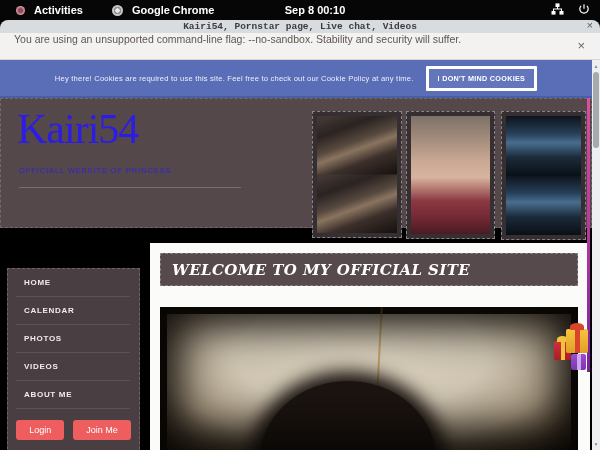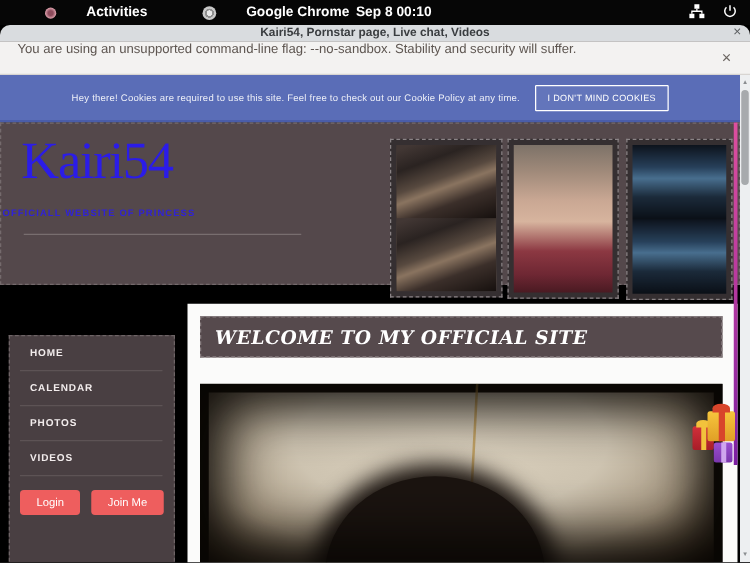--- a/index.html
+++ b/index.html
@@ -1,51 +1,51 @@
 <!DOCTYPE html>
 <html style="--site-title-blue: #2b1ce8; --cookie-bar-blue: #5a6db7; --accent-coral: #ee5e5e; --edge-line-pink: #dd4f9e; --edge-line-purple: #7b1fa2; --header-gray: #54484b;"><head>
 <meta charset="utf-8">
 <style>
   html,body{margin:0;padding:0;background:#2a2a2a;}
   .screen{position:relative;width:600px;height:450px;background:#000;overflow:hidden;
           font-family:"Liberation Sans",sans-serif; -webkit-font-smoothing:antialiased;}
   
   .topbar{position:absolute;left:0;top:0;width:600px;height:20px;background:#060606;
           display:flex;align-items:center;color:#fff;font-size:11px;font-weight:bold;}
-  .tb-left{display:flex;align-items:center;gap:24px;padding-left:36px;}
+  .tb-left{display:flex;align-items:center;gap:9px;padding-left:16px;}
   .rec-dot{width:9px;height:9px;border-radius:50%;
            background:radial-gradient(circle at 50% 50%, #8d4b5c 0 30%, #d79aa6 65%);}
   .chrome-dot{width:11px;height:11px;border-radius:50%;margin-left:20px;
            background:radial-gradient(circle at 50% 50%, #e9e9e9 0 27%, #8f8f8f 30% 46%, #c9c9c9 48% 100%);}
   .tb-clock{position:absolute;left:50%;transform:translateX(-50%);white-space:nowrap;padding-left:30px;}
   .tb-right{position:absolute;right:10px;top:0;height:20px;display:flex;align-items:center;gap:14px;}
   
   .tabstrip{position:absolute;left:0;top:20px;width:600px;height:13px;background:#d9dcdf;
             border-radius:8px 8px 0 0;display:flex;align-items:center;justify-content:center;
-            color:#3a3d40;font-size:9.5px;font-weight:bold;}
+            color:#3a3d40;font-size:9.5px;font-weight:bold;font-family:Liberation Mono, monospace;}
   .tab-close{position:absolute;right:7px;top:0;line-height:13px;font-size:11px;color:#5a5d60;
              font-weight:normal;cursor:default;}
   
   .infobar{position:absolute;left:0;top:33px;width:600px;height:27px;background:#f3f2f1;
            border-bottom:1px solid #d8d5d2;box-sizing:border-box;display:flex;align-items:flex-start;
            color:#5e5651;font-size:10.5px;padding-left:14px;}
   .infobar-close{position:absolute;right:15px;top:6px;font-size:13px;color:#6b6561;line-height:13px;}
   
   .cookiebar{position:absolute;left:0;top:60px;width:592px;height:38px;background:var(--cookie-bar-blue,#5a6db7);
              border-bottom:2px solid #4a5da9;box-sizing:border-box;display:flex;align-items:center;
              justify-content:center;gap:12px;}
   .cookie-msg{color:#eef0f8;font-size:7.6px;letter-spacing:.2px;}
-  .cookie-btn{background:#6375bb;border:1px solid #ffffff;color:#fff;font-size:7.2px;font-weight:normal;
+  .cookie-btn{background:#6375bb;border:3px solid #ffffff;color:#fff;font-size:7.2px;font-weight:bold;
               padding:5px 9px;letter-spacing:.3px;border-radius:1px;font-family:"Liberation Sans",sans-serif;}
   
   .siteheader{position:absolute;left:0;top:98px;width:592px;height:130px;background:var(--header-gray,#54484b);
               border:1px dashed #746a6c;box-sizing:border-box;}
   .site-title{position:absolute;left:16px;top:6px;font-size:42px;letter-spacing:-1px;
               color:var(--site-title-blue,#2b1ce8);font-family:Liberation Serif, serif;}
-  .tagline{position:absolute;left:1px;top:67px;font-size:7.5px;font-weight:bold;letter-spacing:.9px;
+  .tagline{position:absolute;left:18px;top:67px;font-size:7.5px;font-weight:normal;letter-spacing:.9px;
            color:#3022d6;}
   .header-rule{position:absolute;left:18px;top:88px;width:222px;height:1px;background:#786e6f;}
   
   .thumb{position:absolute;background:#352f31;border:1px dashed #8b8486;padding:4px;box-sizing:border-box;}
   .thumb-img{width:100%;height:100%;background-repeat:repeat-y;}
   .t1{left:312px;top:111px;width:90px;height:127px;}
   .t1 .thumb-img{background-image:linear-gradient(160deg,#423734 5%,#2a2321 25%,#57493f 45%,#8a7460 55%,#3b2f2a 72%,#16100e 100%);
                  background-size:100% 50%;}
   .t2{left:406px;top:111px;width:89px;height:128px;}
   .t2 .thumb-img{background-image:linear-gradient(180deg,#7d7268 0%,#a08a7a 18%,#caa894 38%,#d7b49e 52%,#8c3842 72%,#6e2733 88%,#4a1a22 100%);
@@ -157,20 +157,21 @@
     </div>
   <div class="thumb t3">
       <div class="thumb-img"></div>
     </div>
 
   <div class="sidebar">
     <div class="menu-item">HOME</div>
     <div class="menu-item">CALENDAR</div>
     <div class="menu-item">PHOTOS</div>
     <div class="menu-item">VIDEOS</div>
+    <div class="menu-item">ABOUT ME</div>
     <div class="side-buttons">
       <button class="side-btn">Login</button>
       <button class="side-btn">Join Me</button>
     </div>
   </div>
 
   <div class="main">
     <div class="welcome-bar">
       <span>WELCOME TO MY OFFICIAL SITE</span>
     </div>

